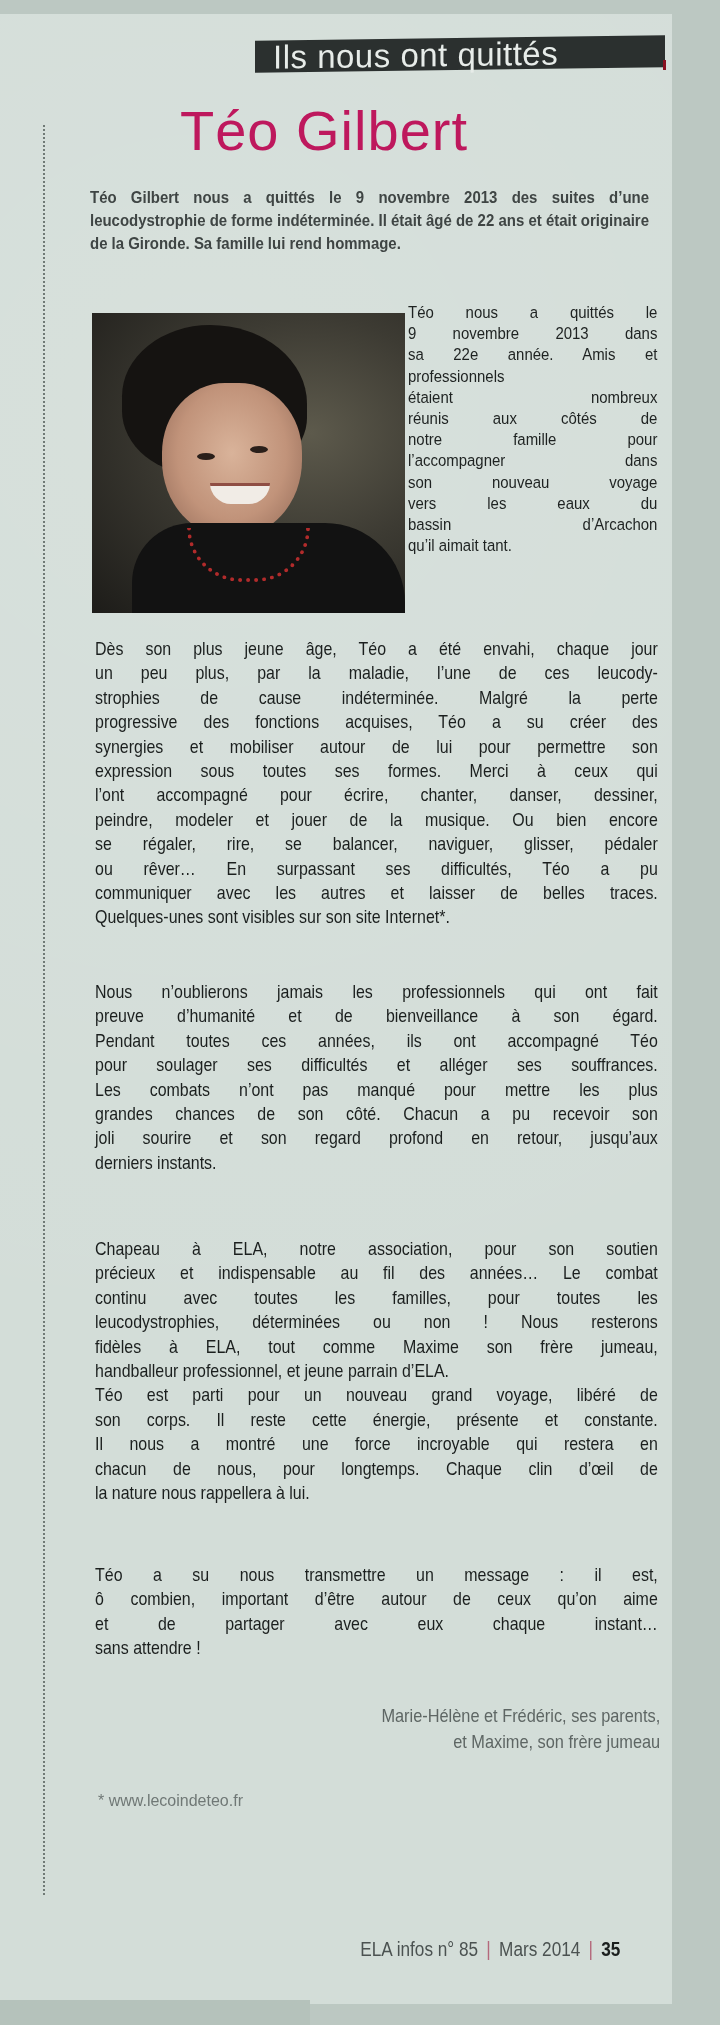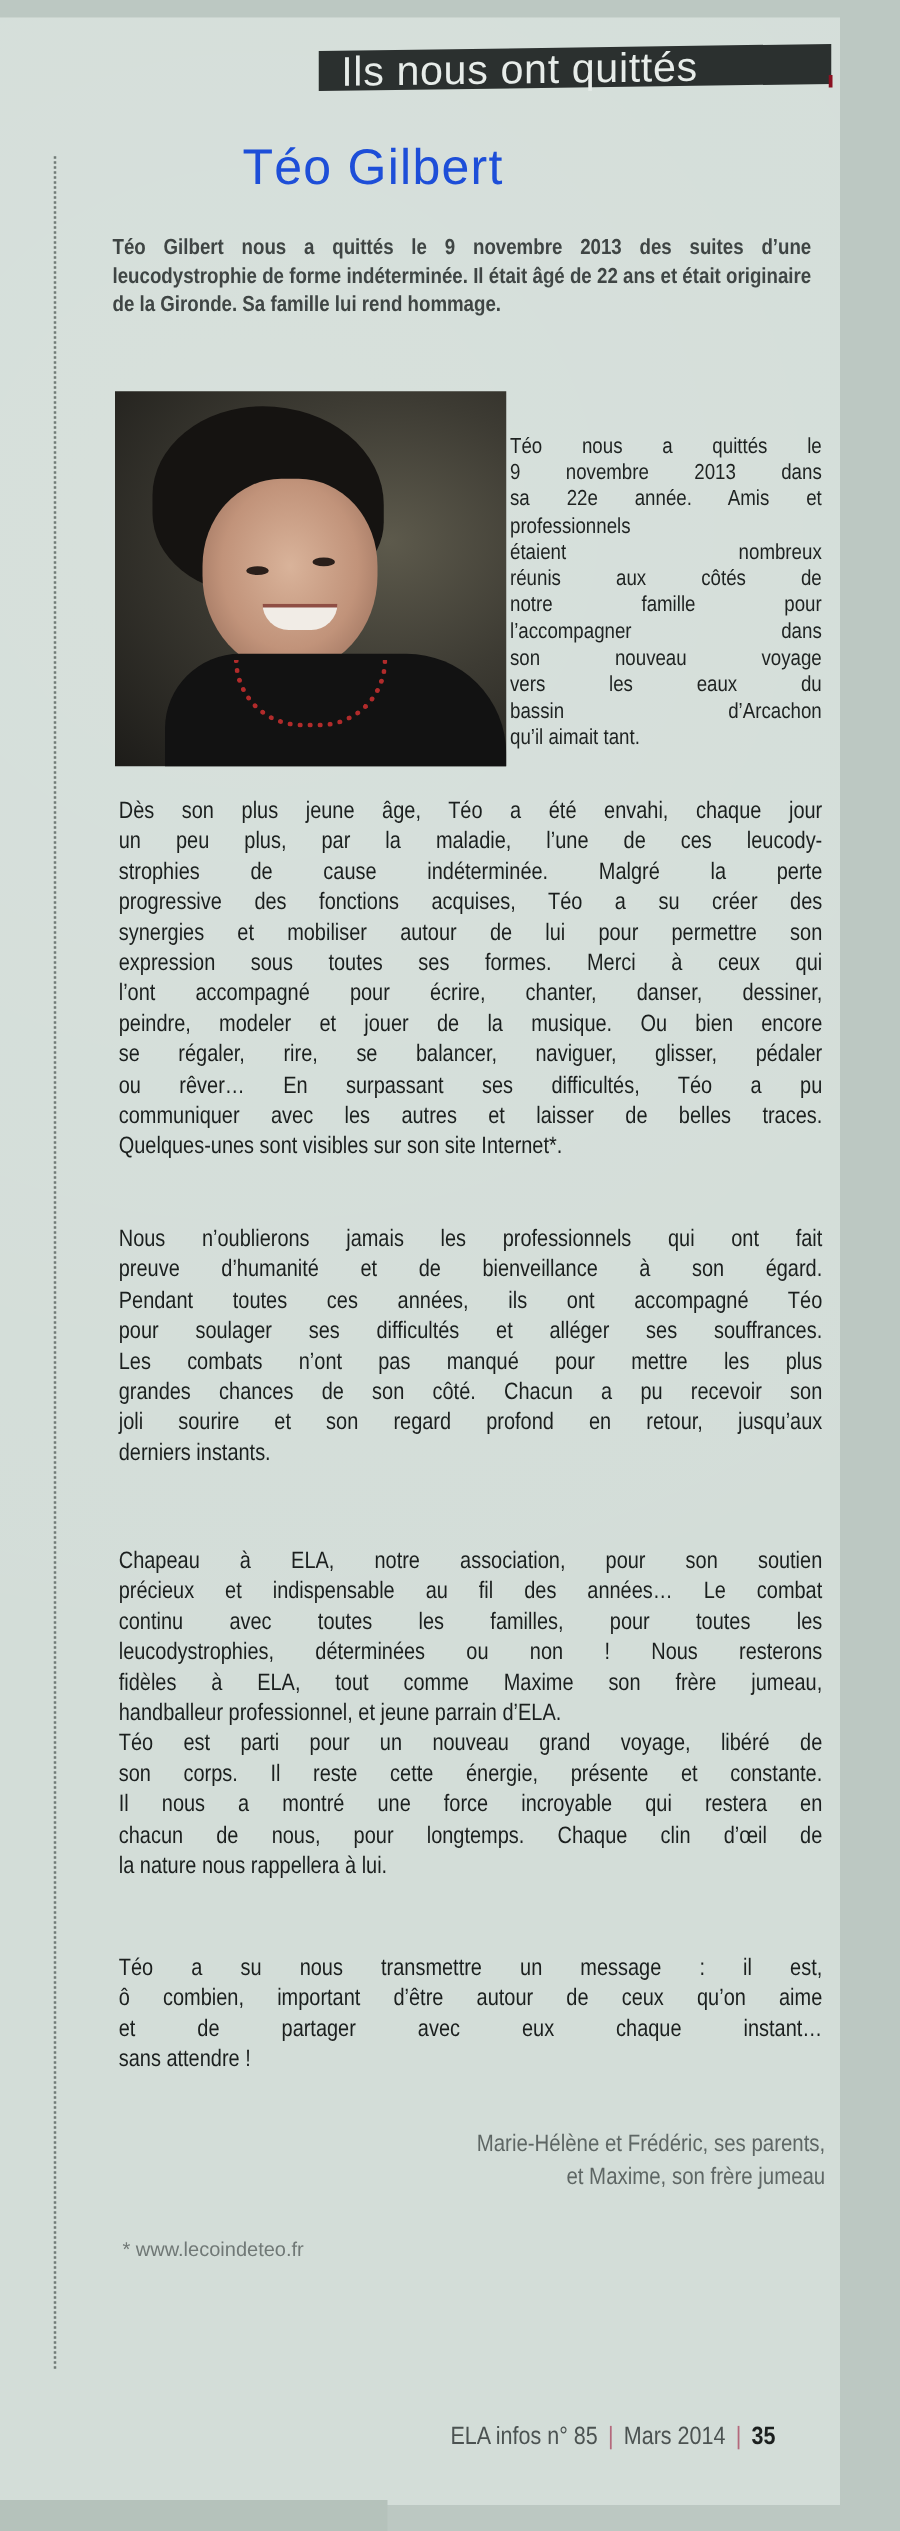--- a/index.html
+++ b/index.html
@@ -61,24 +61,24 @@
       left: 663px;
       top: 60px;
       width: 3px;
       height: 10px;
       background: #8a1020;
     }
     .title {
       position: absolute;
       left: 180px;
       top: 98px;
-      font-size: 40px;
+      font-size: 56px;
       font-weight: normal;
-      color: #1d4ed8;
-      margin: 14px;
+      color: #be185d;
+      margin: 0;
       letter-spacing: 1px;
       white-space: nowrap;
     }
     .lead {
       position: absolute;
       left: 90px;
       top: 186px;
       width: 560px;
       font-size: 17.4px;
       line-height: 23px;
@@ -153,21 +153,20 @@
       border-radius: 0 0 60px 60px;
     }
     .aside-text {
       position: absolute;
       left: 408px;
       top: 302px;
       width: 250px;
       font-size: 17.4px;
       line-height: 21.2px;
       color: #1e2221;
-      margin-top: 44px;
     }
     .aside-text .line {
       display: block;
       text-align: justify;
       text-align-last: justify;
       white-space: nowrap;
       transform: scaleX(0.86);
       transform-origin: left top;
       width: 290px;
     }

